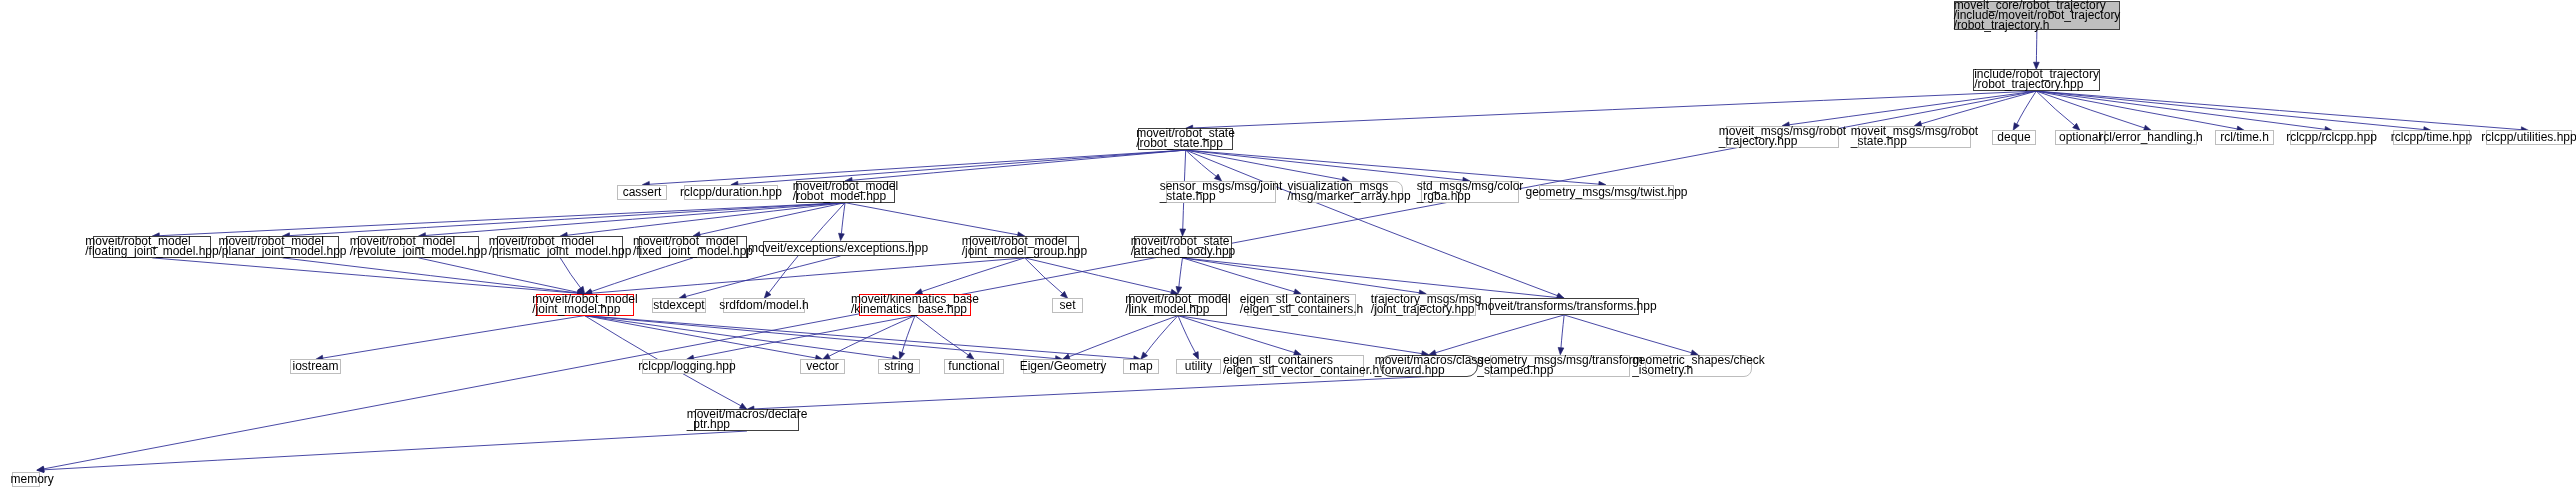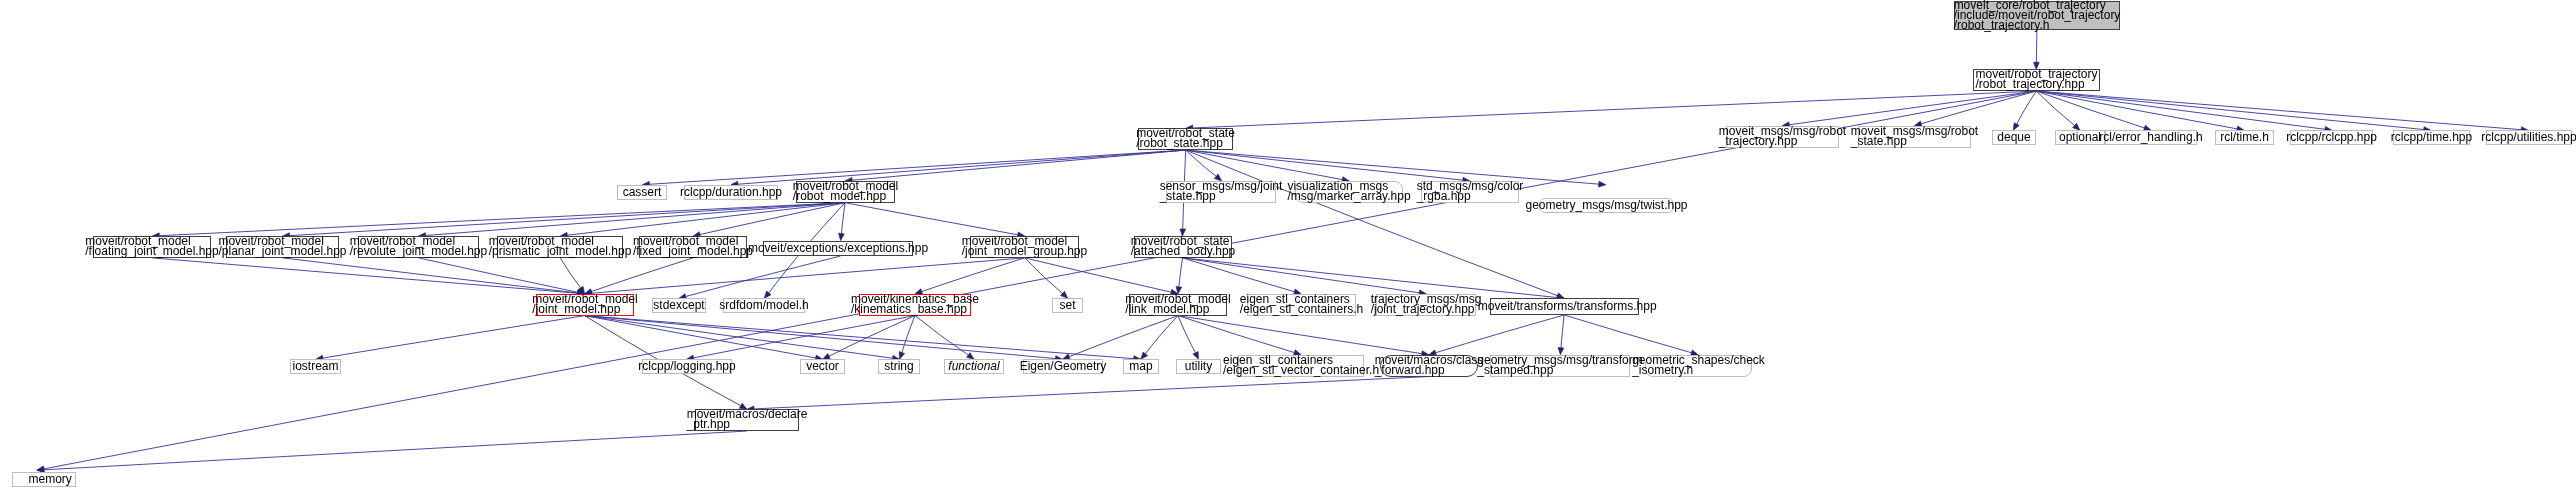--- a/index.html
+++ b/index.html
@@ -142,21 +142,21 @@
       <polygon points="2647,553 2635.1744363427056,554.1857673411213 2637.7340424407544,545.5574177525365" fill="#22226e"></polygon>
       <path d="M2227,587 Q1693.6789526180319,612.5 1174.987361732381,637.4728547052197" stroke="#33339a"></path>
       <polygon points="1164,638 1174.7717113845163,632.9780249056092 1175.2030120802458,641.9676845048301" fill="#22226e"></polygon>
       <path d="M1164,672 Q608.4092242434556,702.5 67.98333752693758,732.3947754388951" stroke="#33339a"></path>
       <polygon points="57,733 67.735745661031,727.9015919051478 68.23092939284415,736.8879589726423" fill="#22226e"></polygon>
     </svg>
   <div id="node-layer">
       <div class="node root" style="left: 1954px; top: 1.3px; width: 166px; height: 29px;">moveit_core/robot_trajectory
 /include/moveit/robot_trajectory
 /robot_trajectory.h</div>
-      <div class="node strong" style="left: 1973px; top: 69px; width: 127px; height: 22px;">moveit/robot_trajectory
+      <div class="node strong" style="left: 1973px; top: 69px; width: 127px; height: 22px;">include/robot_trajectory
 /robot_trajectory.hpp</div>
       <div class="node" style="left: 1726px; top: 126px; width: 113px; height: 22px;">moveit_msgs/msg/robot
 _trajectory.hpp</div>
       <div class="node" style="left: 1858px; top: 126px; width: 113px; height: 22px;">moveit_msgs/msg/robot
 _state.hpp</div>
       <div class="node" style="left: 1992px; top: 130px; width: 44px; height: 15.4px;">deque</div>
       <div class="node" style="left: 2055px; top: 130px; width: 50px; height: 15.4px;">optional</div>
       <div class="node" style="left: 2105px; top: 130px; width: 92px; height: 15.4px;">rcl/error_handling.h</div>
       <div class="node" style="left: 2215px; top: 130px; width: 59px; height: 15.4px;">rcl/time.h</div>
       <div class="node" style="left: 2290px; top: 130px; width: 83px; height: 15.4px;">rclcpp/rclcpp.hpp</div>
@@ -167,21 +167,21 @@
       <div class="node" style="left: 617px; top: 185px; width: 50px; height: 15.4px;">cassert</div>
       <div class="node" style="left: 684px; top: 185px; width: 94px; height: 15.4px;">rclcpp/duration.hpp</div>
       <div class="node strong" style="left: 796px; top: 181px; width: 99px; height: 22px;">moveit/robot_model
 /robot_model.hpp</div>
       <div class="node" style="left: 1166px; top: 181px; width: 110px; height: 22px;">sensor_msgs/msg/joint
 _state.hpp</div>
       <div class="node" style="left: 1295px; top: 181px; width: 108px; height: 22px; border-radius: 8px;">visualization_msgs
 /msg/marker_array.hpp</div>
       <div class="node" style="left: 1421px; top: 181px; width: 98px; height: 22px;">std_msgs/msg/color
 _rgba.hpp</div>
-      <div class="node" style="left: 1539px; top: 198px; width: 135px; height: 15.4px; border-radius: 6px;">geometry_msgs/msg/twist.hpp</div>
+      <div class="node" style="left: 1539px; top: 185px; width: 135px; height: 15.4px;">geometry_msgs/msg/twist.hpp</div>
       <div class="node strong" style="left: 93px; top: 236px; width: 118px; height: 22px;">moveit/robot_model
 /floating_joint_model.hpp</div>
       <div class="node strong" style="left: 226px; top: 236px; width: 113px; height: 22px;">moveit/robot_model
 /planar_joint_model.hpp</div>
       <div class="node strong" style="left: 358px; top: 236px; width: 121px; height: 22px;">moveit/robot_model
 /revolute_joint_model.hpp</div>
       <div class="node strong" style="left: 497px; top: 236px; width: 126px; height: 22px;">moveit/robot_model
 /prismatic_joint_model.hpp</div>
       <div class="node strong" style="left: 639px; top: 236px; width: 108px; height: 22px;">moveit/robot_model
 /fixed_joint_model.hpp</div>
@@ -201,30 +201,30 @@
 /link_model.hpp</div>
       <div class="node" style="left: 1247px; top: 294px; width: 109px; height: 22px;">eigen_stl_containers
 /eigen_stl_containers.h</div>
       <div class="node" style="left: 1376px; top: 294px; width: 100px; height: 22px;">trajectory_msgs/msg
 /joint_trajectory.hpp</div>
       <div class="node strong" style="left: 1490px; top: 298px; width: 149px; height: 16.7px; padding-left: 8px;">moveit/transforms/transforms.hpp</div>
       <div class="node" style="left: 290px; top: 359px; width: 51px; height: 15.4px;">iostream</div>
       <div class="node" style="left: 642px; top: 359px; width: 90px; height: 15.4px;">rclcpp/logging.hpp</div>
       <div class="node" style="left: 800px; top: 359px; width: 45px; height: 15.4px;">vector</div>
       <div class="node" style="left: 878px; top: 359px; width: 42px; height: 15.4px;">string</div>
-      <div class="node" style="left: 944px; top: 359px; width: 60px; height: 15.4px; font-style: italic;">functional</div>
+      <div class="node" style="left: 944px; top: 359px; width: 60px; height: 15.4px;">functional</div>
       <div class="node" style="left: 1023px; top: 359px; width: 80px; height: 15.4px;">Eigen/Geometry</div>
       <div class="node" style="left: 1123px; top: 359px; width: 36px; height: 15.4px;">map</div>
       <div class="node" style="left: 1176px; top: 359px; width: 45px; height: 15.4px;">utility</div>
       <div class="node" style="left: 1238px; top: 355px; width: 126px; height: 22px;">eigen_stl_containers
 /eigen_stl_vector_container.h</div>
       <div class="node strong" style="left: 1380px; top: 355px; width: 98px; height: 22px; border-radius: 11px;">moveit/macros/class
 _forward.hpp</div>
       <div class="node" style="left: 1490px; top: 355px; width: 140px; height: 22px;">geometry_msgs/msg/transform
 _stamped.hpp</div>
       <div class="node" style="left: 1645px; top: 355px; width: 107px; height: 22px; border-radius: 8px;">geometric_shapes/check
 _isometry.h</div>
       <div class="node strong" style="left: 695px; top: 409px; width: 104px; height: 22px;">moveit/macros/declare
 _ptr.hpp</div>
-      <div class="node" style="left: 11.5px; top: 472px; width: 64px; height: 15.4px; padding-left: 16px;">memory</div>
+      <div class="node" style="left: 11.5px; top: 472px; width: 28px; height: 15.4px; padding-left: 16px;">memory</div>
     </div>
 </div>
 
 
 </body></html>

